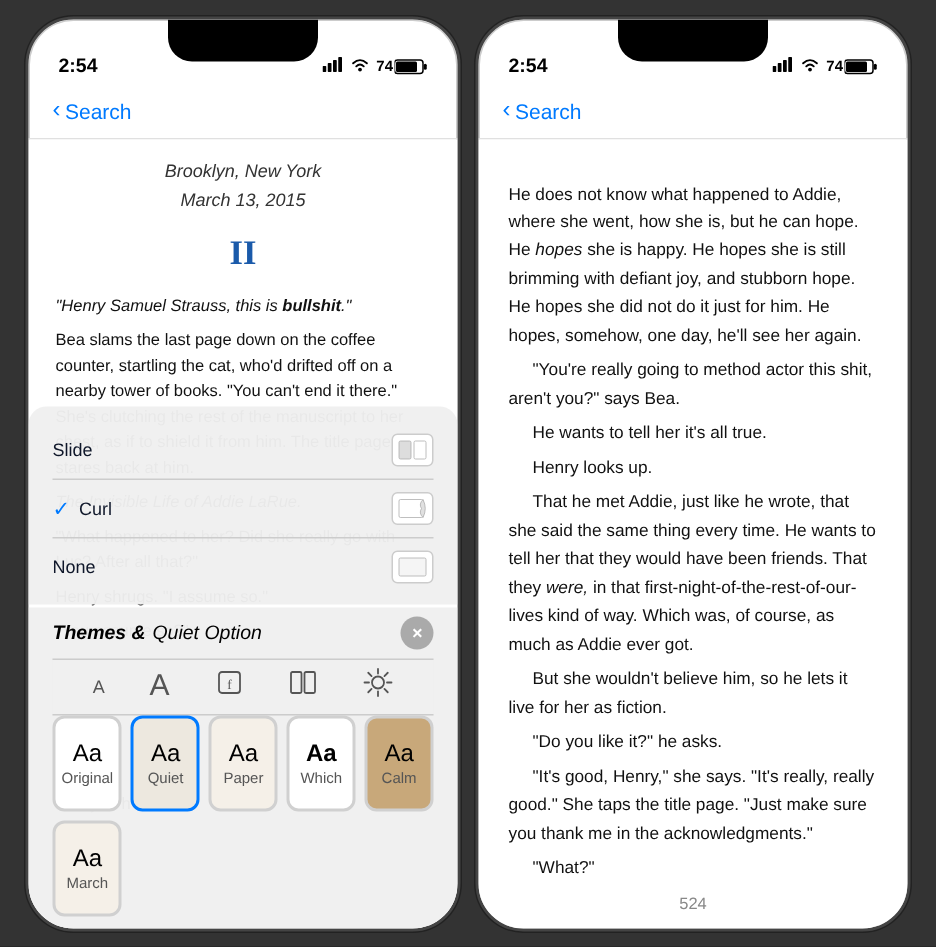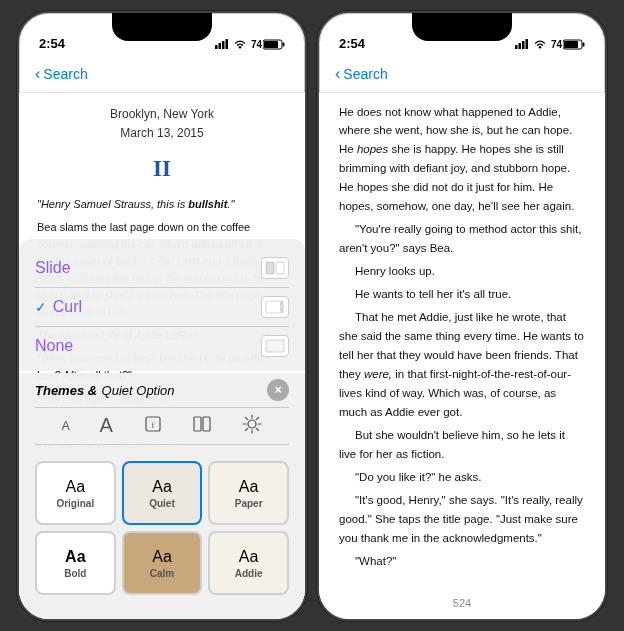--- a/index.html
+++ b/index.html
@@ -108,20 +108,21 @@
 
     .book-text {
       padding: 12px 18px;
       font-size: 12px;
       line-height: 1.6;
       color: #111;
     }
 
     .book-header {
       text-align: center;
+      font-style: italic;
       margin-bottom: 8px;
       font-size: 12px;
       color: #333;
     }
 
     .chapter-num {
       text-align: center;
       font-size: 23px;
       color: #1a5aaa;
       font-weight: 700;
@@ -155,22 +156,22 @@
 
     .transition-row {
       display: flex;
       align-items: center;
       padding: 8px 0;
       border-bottom: 0.5px solid #ccc;
     }
 
     .transition-label {
       flex: 1;
-      font-size: 16px;
-      color: #8b5cf6;
+      font-size: 12px;
+      color: #0f172a;
     }
 
     .transition-check {
       color: #007aff;
       font-size: 14px;
       margin-right: 6px;
     }
 
     .transition-icon {
       width: 28px;
@@ -239,23 +240,23 @@
     }
 
     .toolbar-btn.small-a {
       font-size: 12px;
       font-weight: 300;
     }
 
     
     .theme-grid {
       display: grid;
-      grid-template-columns: repeat(3, 1fr);
+      grid-template-columns: repeat(5, 1fr);
       gap: 6px;
-      padding: 16px 0;
+      padding: 0 0;
       text-align: center;
     }
 
     .theme-card {
       border-radius: 8px;
       border: 2px solid transparent;
       display: flex;
       flex-direction: column;
       align-items: center;
       justify-content: center;
@@ -304,28 +305,27 @@
     }
 
     .theme-card.bold .theme-aa {
       font-weight: 700;
     }
 
     .theme-name {
       font-size: 10px;
       color: #555;
       margin-top: 2px;
-      font-weight: bold;
     }
 
     
     .phone2-content {
       height: calc(100% - 80px);
       overflow: hidden;
-      padding: 10px 20px;
+      padding: 28px 20px;
       background: #fff;
       position: relative;
     }
 
     .book2-text {
       font-size: 11.5px;
       line-height: 1.65;
       color: #111;
       column-count: 1;
     }
@@ -493,29 +493,29 @@
             <div class="theme-card quiet selected">
               <span class="theme-aa">Aa</span>
               <span class="theme-name">Quiet</span>
             </div>
             <div class="theme-card paper">
               <span class="theme-aa">Aa</span>
               <span class="theme-name">Paper</span>
             </div>
             <div class="theme-card bold">
               <span class="theme-aa" style="font-weight:700;">Aa</span>
-              <span class="theme-name">Bold</span>
+              <span class="theme-name">Which</span>
             </div>
             <div class="theme-card calm">
               <span class="theme-aa">Aa</span>
               <span class="theme-name">Calm</span>
             </div>
             <div class="theme-card focus">
               <span class="theme-aa">Aa</span>
-              <span class="theme-name">Addie</span>
+              <span class="theme-name">March</span>
             </div>
           </div>
         </div>
       </div>
     </div>
   </div>
 
   <div class="phone">
     <div class="notch"></div>
 
@@ -552,22 +552,22 @@
       <div class="nav-back">
         <span class="chevron-left">‹</span>
         <span>Search</span>
       </div>
     </div>
 
     <div class="phone2-content">
       <div class="book2-text">
         <p class="book2-para">He does not know what happened to Addie, where she went, how she is, but he can hope. He <em>hopes</em> she is happy. He hopes she is still brimming with defiant joy, and stubborn hope. He hopes she did not do it just for him. He hopes, somehow, one day, he'll see her again.</p>
         <p class="book2-para indent">"You're really going to method actor this shit, aren't you?" says Bea.</p>
+        <p class="book2-para indent">He wants to tell her it's all true.</p>
         <p class="book2-para indent">Henry looks up.</p>
-        <p class="book2-para indent">He wants to tell her it's all true.</p>
         <p class="book2-para indent">That he met Addie, just like he wrote, that she said the same thing every time. He wants to tell her that they would have been friends. That they <em>were,</em> in that first-night-of-the-rest-of-our-lives kind of way. Which was, of course, as much as Addie ever got.</p>
         <p class="book2-para indent">But she wouldn't believe him, so he lets it live for her as fiction.</p>
         <p class="book2-para indent">"Do you like it?" he asks.</p>
         <p class="book2-para indent">"It's good, Henry," she says. "It's really, really good." She taps the title page. "Just make sure you thank me in the acknowledgments."</p>
         <p class="book2-para indent">"What?"</p>
 
       </div>
       <div class="page-num">524</div>
     </div>
   </div>

